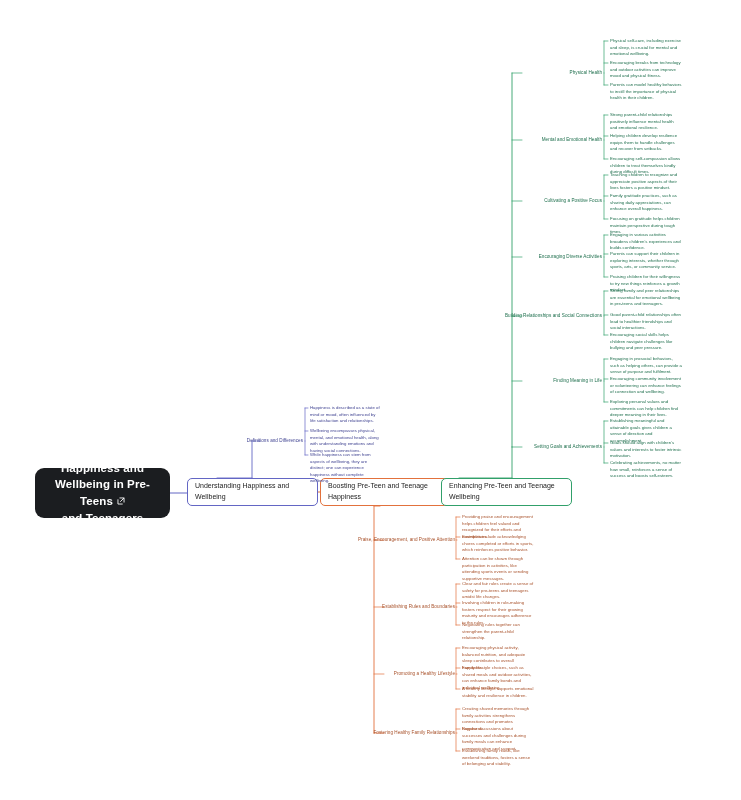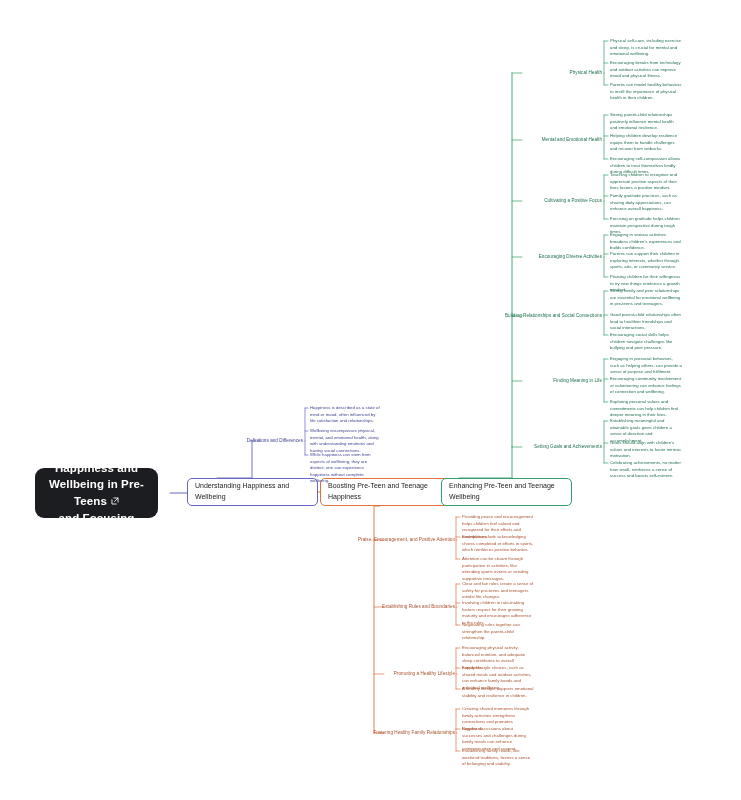--- a/index.html
+++ b/index.html
@@ -160,26 +160,26 @@
       <path d="M252 441 V478" stroke="#6366c4" fill="none" stroke-width="0.9" stroke-linecap="round"></path>
       <path d="M252 478 H217" stroke="#6366c4" fill="none" stroke-width="0.9" stroke-linecap="round"></path>
       <path d="M252 441 H260" stroke="#6366c4" fill="none" stroke-width="0.7" stroke-linecap="round"></path>
       <path d="M305 408 V455" stroke="#6366c4" fill="none" stroke-width="0.7" stroke-linecap="round"></path>
       <path d="M305 408 H308" stroke="#6366c4" fill="none" stroke-width="0.7" stroke-linecap="round"></path>
       <path d="M305 431 H308" stroke="#6366c4" fill="none" stroke-width="0.7" stroke-linecap="round"></path>
       <path d="M305 455 H308" stroke="#6366c4" fill="none" stroke-width="0.7" stroke-linecap="round"></path>
       <path d="M305 441 H305" stroke="#6366c4" fill="none" stroke-width="0.7" stroke-linecap="round"></path>
     </svg>
   <div id="nodes">
-      <div class="root-node" style="left: 35px; top: 468px; width: 123px; height: 50px;">
+      <div class="root-node" style="left: 35px; top: 468px; width: 135px; height: 50px;">
         <div class="root-inner"><span>Happiness and</span><br><span>Wellbeing in Pre-Teens</span><span class="ext-icon"><svg viewBox="0 0 10 10" width="8" height="8">
               <path d="M3.6 1.2h5.2v5.2" stroke="#fff" stroke-width="1.1" fill="none" stroke-linecap="round" stroke-linejoin="round"></path>
               <path d="M8.6 1.4L4.4 5.6" stroke="#fff" stroke-width="1.1" fill="none" stroke-linecap="round"></path>
               <path d="M6.6 8.8H1.2V3.4" stroke="#fff" stroke-width="1.1" fill="none" stroke-linecap="round" stroke-linejoin="round"></path>
-            </svg></span><br><span>and Focusing</span></div>
+            </svg></span><br><span>and Teenagers</span></div>
       </div>
       <div class="l1-node blue" style="left: 187px; top: 478px; width: 131px; height: 28px;">
         <span>Understanding Happiness and Wellbeing</span>
       </div>
       <div class="l1-node orange" style="left: 320px; top: 478px; width: 131px; height: 28px;">
         <span>Boosting Pre-Teen and Teenage Happiness</span>
       </div>
       <div class="l1-node green" style="left: 441px; top: 478px; width: 131px; height: 28px;">
         <span>Enhancing Pre-Teen and Teenage Wellbeing</span>
       </div>

